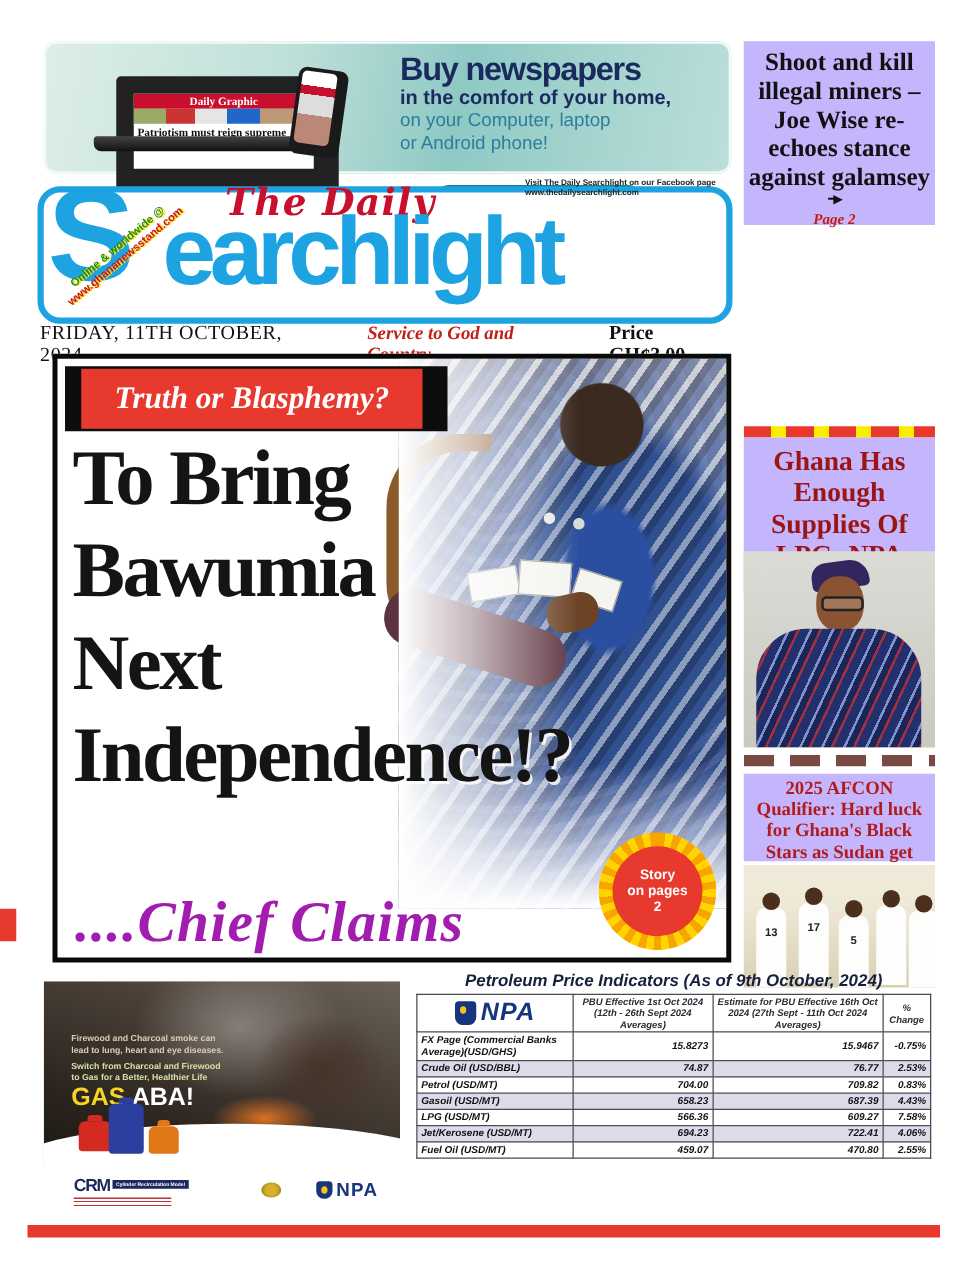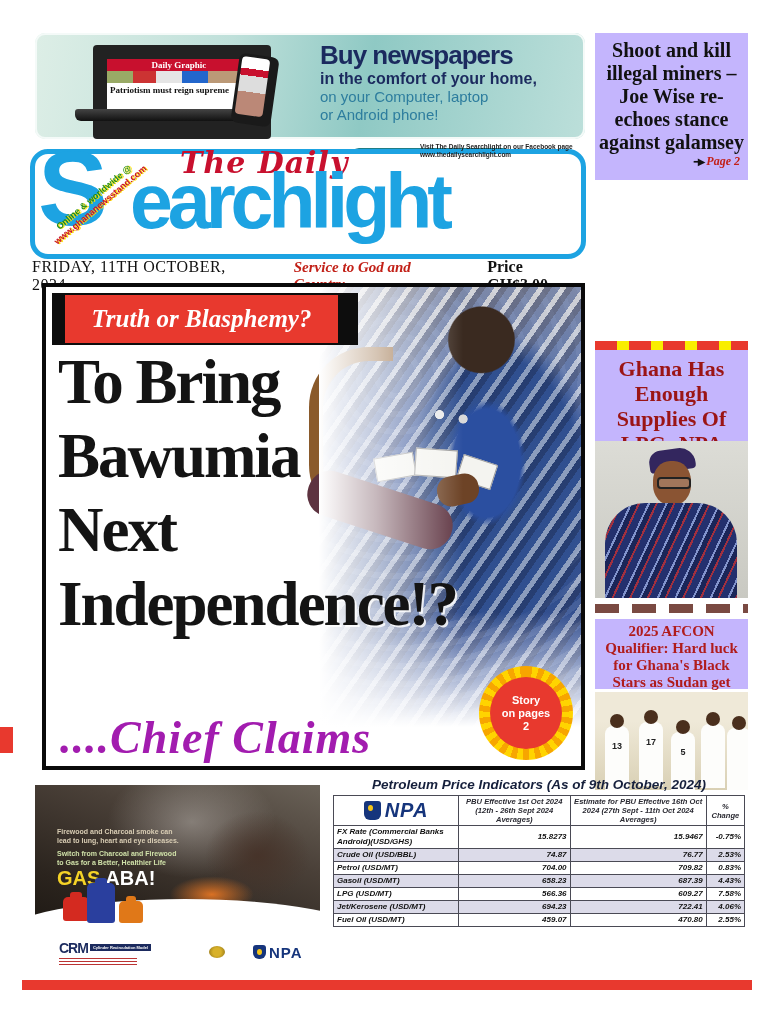--- a/index.html
+++ b/index.html
@@ -4,41 +4,41 @@
 <style>
   html,body{margin:0;padding:0;background:#fff;}
   .page{position:relative;width:779px;height:1024px;background:#fff;overflow:hidden;font-family:"Liberation Sans",sans-serif;}
 
   
   .top-ad{position:absolute;left:35px;top:33px;width:550px;height:106px;border-radius:10px;
     background:linear-gradient(100deg,#ddeee6 0%,#bfe0da 35%,#8fc9c4 60%,#bcdfda 100%);
     box-shadow:inset 0 0 0 2px #f4faf8;}
   .ad-devices{position:absolute;left:22px;top:8px;width:250px;height:92px;}
   .laptop{position:absolute;left:18px;top:4px;width:190px;height:84px;}
-  .laptop-screen{position:absolute;left:18px;top:0;width:150px;height:66px;background:#222;border-radius:4px;padding:14px;}
+  .laptop-screen{position:absolute;left:18px;top:16px;width:150px;height:66px;background:#222;border-radius:4px;padding:14px;}
   .laptop-inner{width:144px;height:60px;background:#fff;overflow:hidden;}
   .dg-bar{background:#c8102e;color:#fff;font:bold 9px/12px "Liberation Serif",serif;text-align:center;}
   .dg-thumbs{height:12px;background:linear-gradient(90deg,#9a6 0 18%,#c33 18% 34%,#e5e5e5 34% 52%,#26c 52% 70%,#b97 70% 100%);}
   .dg-headline{color:#111;font:bold 9px/10px "Liberation Serif",serif;padding:2px 3px 0 3px;}
   .laptop-base{position:absolute;left:0;top:64px;width:190px;height:12px;background:linear-gradient(#444,#111);border-radius:3px 3px 6px 6px;}
   .phone{position:absolute;left:178px;top:14px;width:34px;height:64px;background:#1a1a1a;border-radius:7px;transform:rotate(8deg);padding:3px;}
   .phone-screen{width:28px;height:58px;background:linear-gradient(#fff 0 20%,#c8102e 20% 32%,#ddd 32% 60%,#b87 60% 100%);border-radius:4px;}
   .ad-text{position:absolute;left:285px;top:8px;width:258px;}
   .ad-l1{font:bold 26px/28px "Liberation Sans",sans-serif;color:#1b2a5e;letter-spacing:-1px;}
   .ad-l2{font:bold 16px/19px "Liberation Sans",sans-serif;color:#1b2a5e;}
   .ad-l3,.ad-l4{font:15px/18px "Liberation Sans",sans-serif;color:#2d7d9e;}
   .ad-visit{margin-top:24px;display:flex;align-items:flex-end;gap:5px;}
   .visit-word{font:bold 12px "Liberation Sans",sans-serif;color:#1b2a5e;}
   .url-pill{background:#1f7d87;color:#fff;font:bold 11px/16px "Liberation Sans",sans-serif;border-radius:9px;padding:1px 9px;}
 
   
   .right-col{position:absolute;left:595px;top:33px;width:153px;}
   .side-box{background:#c4b5fd;text-align:center;}
   .side-title{font:bold 20px/23px "Liberation Serif",serif;color:#111;padding:6px 4px 0 4px;}
-  .page-ref{display:flex;justify-content:flex-end;align-items:center;gap:3px;padding:0 8px 4px 0;}
+  .page-ref{display:flex;justify-content:flex-end;align-items:center;gap:3px;padding:0 8px 4px 0;flex-direction:column;}
   .arrow-icon{font:bold 10px "DejaVu Sans",sans-serif;color:#111;}
   .arrow-icon::after{content:"━▶";letter-spacing:-2px;}
   .page-ref-label{font:italic bold 12px "Liberation Serif",serif;color:#c22017;}
   .story1{height:147px;}
   .photo-galamsey{height:153px;margin-top:4px;
     background:
       radial-gradient(circle 9px at 20% 42%,#2c3524 95%,transparent),
       radial-gradient(circle 8px at 38% 36%,#333d28 95%,transparent),
       radial-gradient(circle 8px at 62% 30%,#2c3524 95%,transparent),
       radial-gradient(circle 10px at 82% 46%,#3a2c1c 95%,transparent),
@@ -338,21 +338,21 @@
           <span class="npa-logo">
                 <span class="npa-shield"></span>
                 <span class="npa-word">NPA</span>
               </span>
         </th>
         <th class="hdr">PBU Effective 1st Oct 2024 (12th - 26th Sept 2024 Averages)</th>
         <th class="hdr">Estimate for PBU Effective 16th Oct 2024 (27th Sept - 11th Oct 2024 Averages)</th>
         <th class="hdr">% Change</th>
       </tr>
       <tr>
-        <td class="lbl">FX Rate (Commercial Banks Android)(USD/GHS)</td>
+        <td class="lbl">FX Page (Commercial Banks Average)(USD/GHS)</td>
             <td class="val">15.8273</td>
             <td class="val">15.9467</td>
             <td class="val">-0.75%</td>
       </tr>
       <tr class="shade">
         <td class="lbl">Crude Oil (USD/BBL)</td>
             <td class="val">74.87</td>
             <td class="val">76.77</td>
             <td class="val">2.53%</td>
       </tr>

